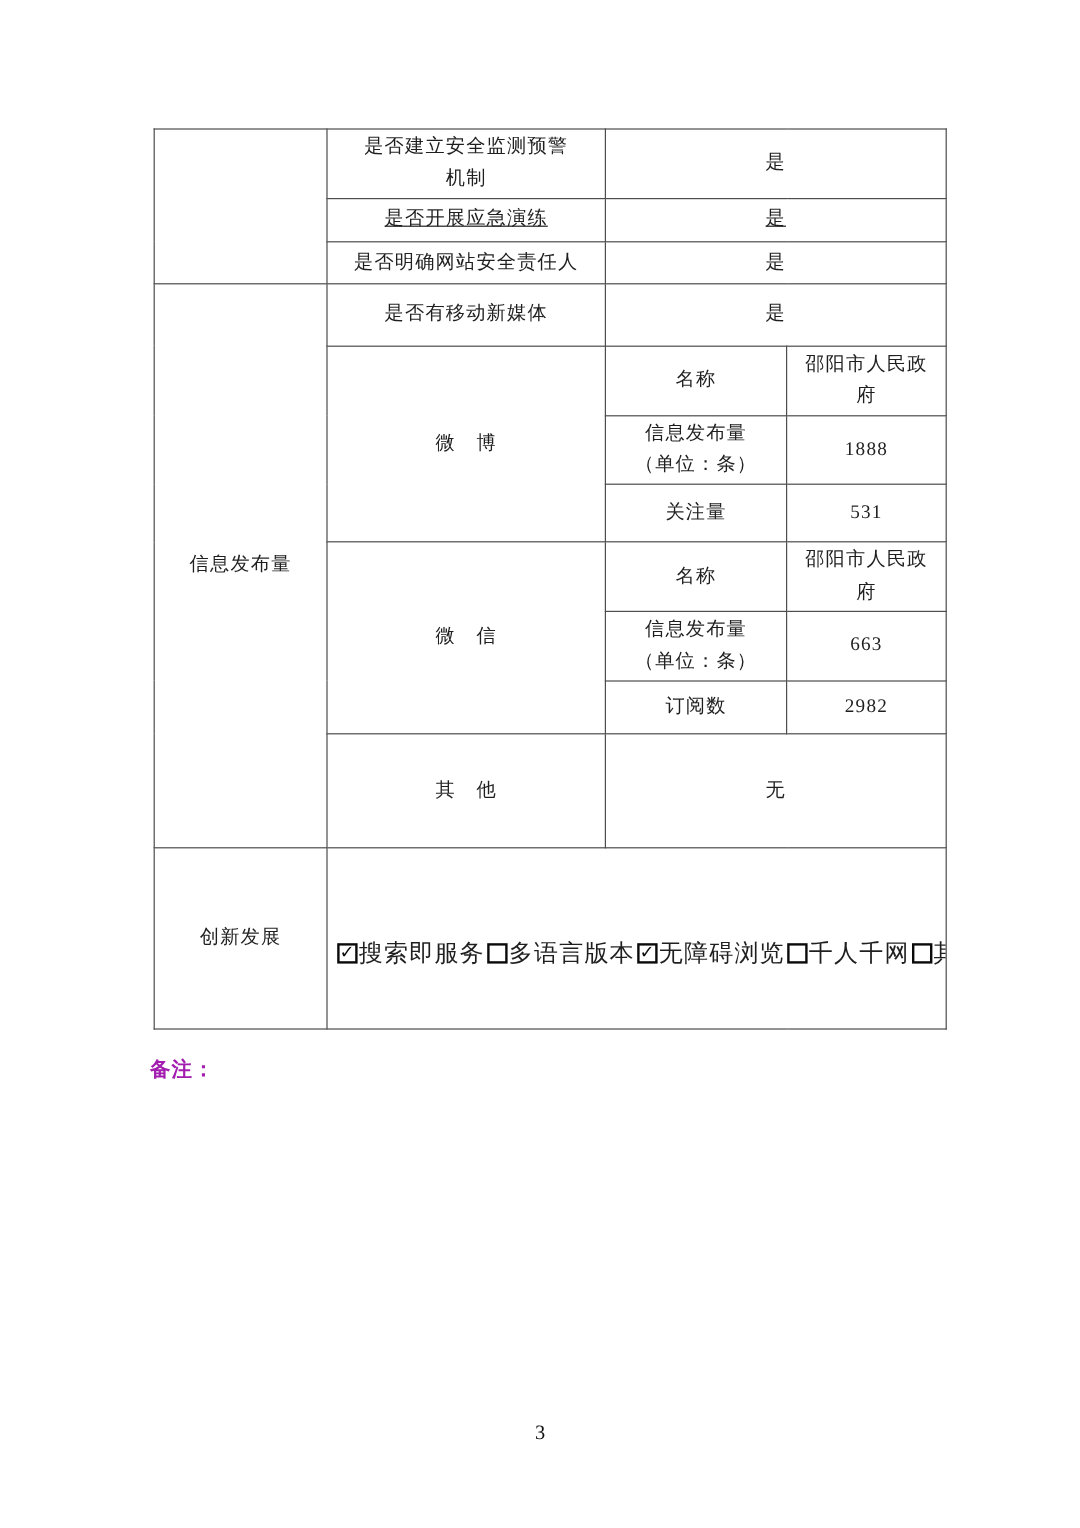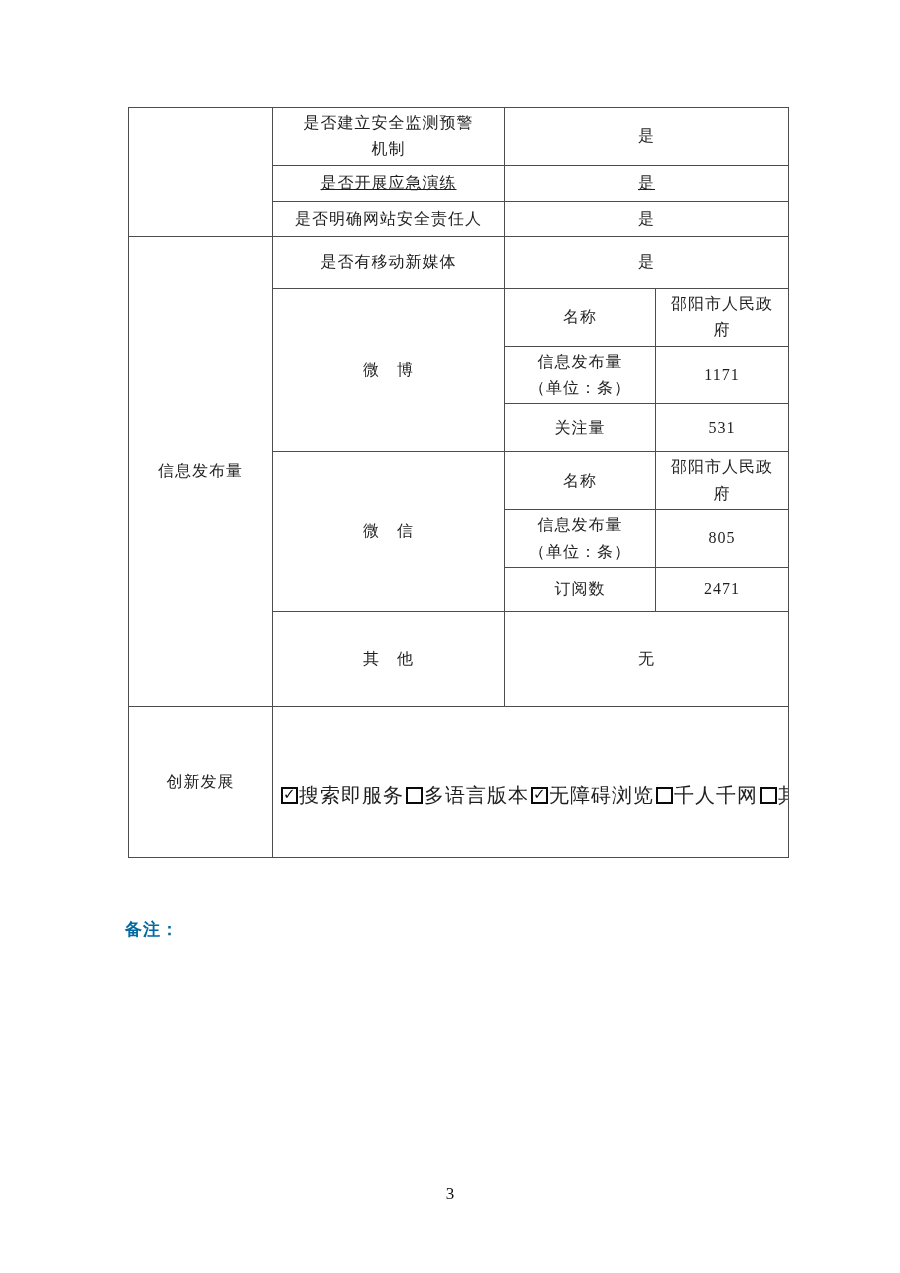--- a/index.html
+++ b/index.html
@@ -26,21 +26,21 @@
     vertical-align: middle;
     font-size: 16px;
     line-height: 1.65;
     letter-spacing: 1px;
     white-space: pre-line;
     padding: 2px 6px;
     overflow: hidden;
   }
   tr.r1  { height: 57px; }
   tr.r2  { height: 36px; text-decoration: underline; }
-  tr.r3  { height: 35px; }
+  tr.r3  { height: 35px; font-family: Liberation Mono, monospace; }
   tr.r4  { height: 52px; }
   tr.r5  { height: 56px; }
   tr.r6  { height: 54px; }
   tr.r7  { height: 48px; }
   tr.r8  { height: 55px; }
   tr.r9  { height: 53px; }
   tr.r10 { height: 44px; }
   tr.r11 { height: 95px; }
   tr.r12 { height: 151px; margin-top: 29px; }
   .options-line { white-space: nowrap; letter-spacing: 1px; font-size: 20px; }
@@ -65,22 +65,21 @@
     font-family: "DejaVu Sans", sans-serif;
     line-height: 1.2;
   }
   .remarks {
     position: absolute;
     left: 125px;
     top: 880px;
     font-size: 17px;
     font-weight: bold;
     letter-spacing: 1px;
-    color: #0369a1;
-    margin-top: 38px;
+    color: #a21caf;
   }
   .page-number {
     position: absolute;
     left: 0;
     top: 1184px;
     width: 100%;
     text-align: center;
     font-size: 17px;
     color: #111;
   }
@@ -121,41 +120,41 @@
 
       <tr class="r5">
         <td rowspan="3">微　博</td>
         <td>名称</td>
         <td>邵阳市人民政
 府</td>
       </tr>
       <tr class="r6">
         <td>信息发布量
 （单位：条）</td>
-        <td>1171</td>
+        <td>1888</td>
       </tr>
       <tr class="r7">
         <td>关注量</td>
         <td>531</td>
       </tr>
 
       <tr class="r8">
         <td rowspan="3">微　信</td>
         <td>名称</td>
         <td>邵阳市人民政
 府</td>
       </tr>
       <tr class="r9">
         <td>信息发布量
 （单位：条）</td>
-        <td>805</td>
+        <td>663</td>
       </tr>
       <tr class="r10">
         <td>订阅数</td>
-        <td>2471</td>
+        <td>2982</td>
       </tr>
 
       <tr class="r11">
         <td>其　他</td>
         <td colspan="2">无</td>
       </tr>
 
       <tr class="r12">
         <td>创新发展</td>
         <td colspan="3">

